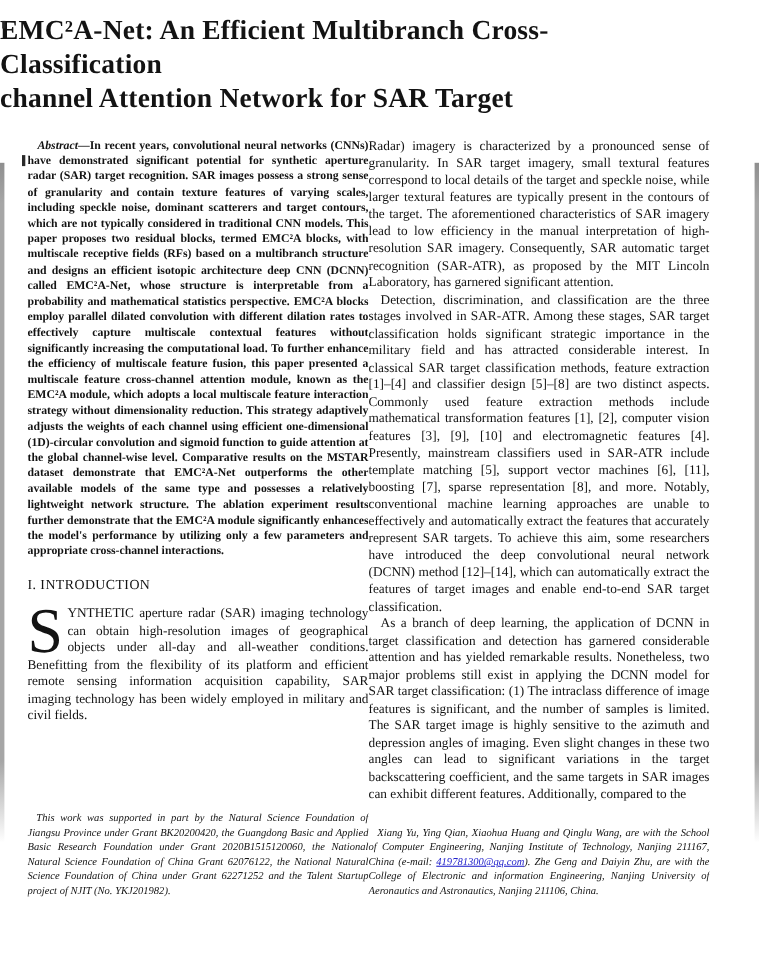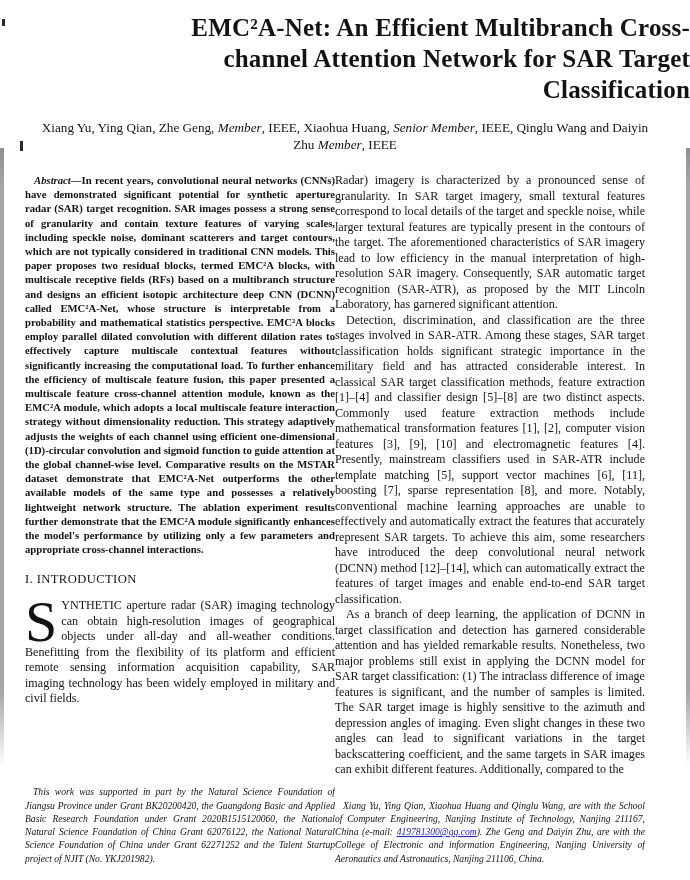--- a/index.html
+++ b/index.html
@@ -24,21 +24,21 @@
     background: linear-gradient(#8f8f8f 0%, #a6a6a6 6%, #a6a6a6 88%, rgba(166,166,166,0) 100%);
   }
   .scan-bar.left  { left: 0; }
   .scan-bar.right { right: 0; }
   .ink-speck { position: absolute; background: #2a2a2a; }
   .speck-a { left: 2px;  top: 19px;  width: 3px; height: 7px; }
   .speck-b { left: 20px; top: 141px; width: 3px; height: 10px; }
 
   .title {
     margin-top: 12px;
-    text-align: right;
+    text-align: left;
     font-weight: bold;
     font-size: 25px;
     line-height: 31px;
     letter-spacing: 0.2px;
   }
   .title .tline { display: block; }
 
   .authors {
     margin: 14px auto 0 auto;
     max-width: 620px;
@@ -117,25 +117,24 @@
 
 <div class="page">
 
   <div class="scan-bar left"></div>
   <div class="scan-bar right"></div>
   <div class="ink-speck speck-a"></div>
   <div class="ink-speck speck-b"></div>
 
   <h1 class="title">
     <span class="tline">EMC²A-Net: An Efficient Multibranch Cross-</span>
+    <span class="tline">Classification</span>
     <span class="tline">channel Attention Network for SAR Target</span>
-    <span class="tline">Classification</span>
   </h1>
 
-  <div class="authors"><span>Xiang Yu, Ying Qian, Zhe Geng, </span><span class="ital">Member</span><span>, IEEE, Xiaohua Huang, </span><span class="ital">Senior Member</span><span>, IEEE, Qinglu Wang and Daiyin Zhu </span><span class="ital">Member</span><span>, IEEE</span></div>
 
   <div class="columns">
 
     <div class="col">
       <p class="abstract"><span class="lead">Abstract—</span><span>In recent years, convolutional neural networks (CNNs) have demonstrated significant potential for synthetic aperture radar (SAR) target recognition. SAR images possess a strong sense of granularity and contain texture features of varying scales, including speckle noise, dominant scatterers and target contours, which are not typically considered in traditional CNN models. This paper proposes two residual blocks, termed EMC²A blocks, with multiscale receptive fields (RFs) based on a multibranch structure and designs an efficient isotopic architecture deep CNN (DCNN) called EMC²A-Net, whose structure is interpretable from a probability and mathematical statistics perspective. EMC²A blocks employ parallel dilated convolution with different dilation rates to effectively capture multiscale contextual features without significantly increasing the computational load. To further enhance the efficiency of multiscale feature fusion, this paper presented a multiscale feature cross-channel attention module, known as the EMC²A module, which adopts a local multiscale feature interaction strategy without dimensionality reduction. This strategy adaptively adjusts the weights of each channel using efficient one-dimensional (1D)-circular convolution and sigmoid function to guide attention at the global channel-wise level. Comparative results on the MSTAR dataset demonstrate that EMC²A-Net outperforms the other available models of the same type and possesses a relatively lightweight network structure. The ablation experiment results further demonstrate that the EMC²A module significantly enhances the model's performance by utilizing only a few parameters and appropriate cross-channel interactions.</span></p>
 
 
       <div class="section-heading">I. INTRODUCTION</div>
 
       <p class="body-par"><span class="dropcap">S</span><span>YNTHETIC aperture radar (SAR) imaging technology can obtain high-resolution images of geographical objects under all-day and all-weather conditions. Benefitting from the flexibility of its platform and efficient remote sensing information acquisition capability, SAR imaging technology has been widely employed in military and civil fields.</span></p>

